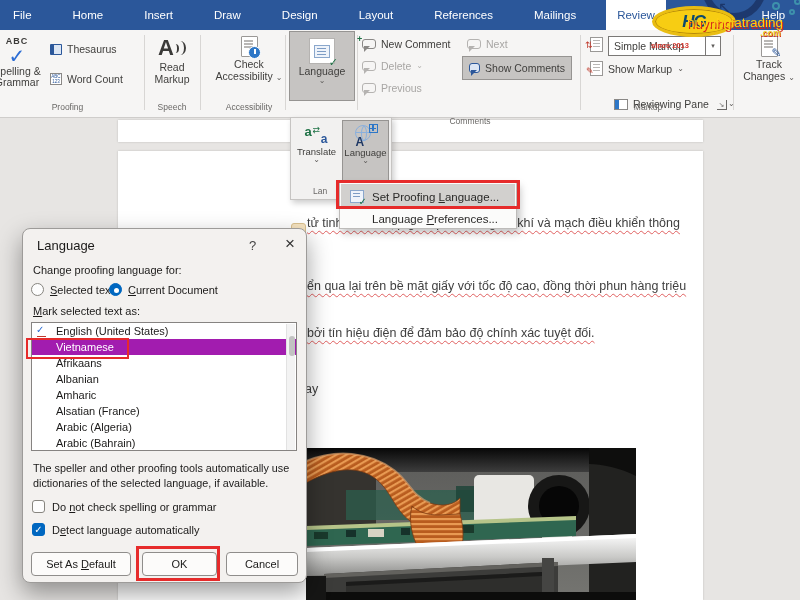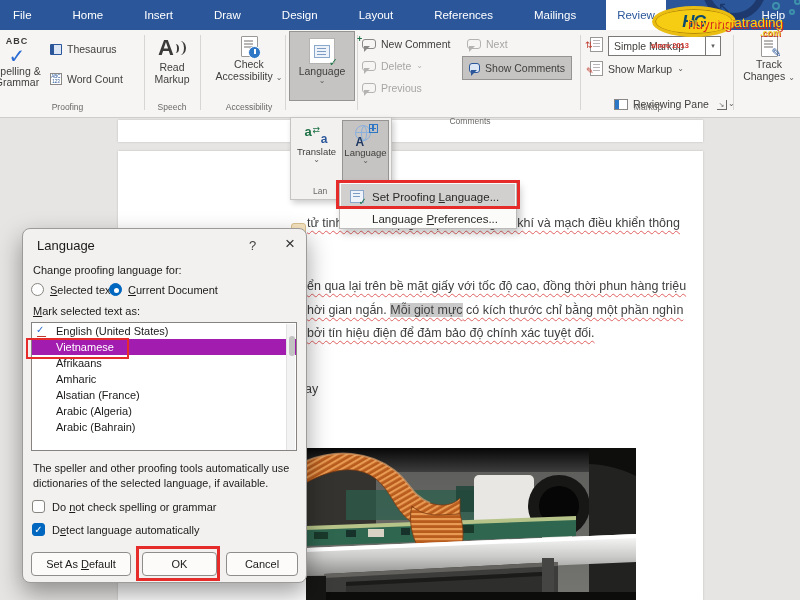--- a/index.html
+++ b/index.html
@@ -310,21 +310,20 @@
   </div>
 
   <div class="docarea">
     <div class="page" style="left:118px;top:2px;width:585px;height:22px;"></div>
     <div class="page" style="left:118px;top:33px;width:585px;height:449px;"></div>
   </div>
 
   <div class="comment-marker"></div>
   <div class="docline" style="left:307px;top:216px;">tử tinh vi, kết hợp giữa phần cứng cơ khí và mạch điều khiển thông</div>
   <div class="docline" style="left:307px;top:279px;">ển qua lại trên bề mặt giấy với tốc độ cao, đồng thời phun hàng triệu</div>
-  <div class="docline" style="left:307px;top:303px;"><span>hời gian ngắn. </span><span class="sel">Mỗi giọt mực</span><span> có kích thước chỉ bằng một phần nghìn</span></div>
   <div class="docline" style="left:307px;top:326px;">bởi tín hiệu điện để đảm bảo độ chính xác tuyệt đối.</div>
   <div class="docline doc-plain" style="left:305px;top:382px;">ay</div>
 
   <svg width="330" height="152" viewBox="0 0 330 152" style="position:absolute;left:306px;top:448px;z-index:2;">
     <defs>
       <linearGradient id="gTop" x1="0" y1="0" x2="0" y2="1">
         <stop offset="0" stop-color="#070707"></stop>
           <stop offset="1" stop-color="#3d3d3d"></stop>
       </linearGradient>
       <linearGradient id="gRail" x1="0" y1="0" x2="0" y2="1">
@@ -431,20 +430,21 @@
 
     <div class="dlg-prompt" style="top:76px;"><u>M</u>ark selected text as:</div>
 
     <div class="listbox">
       <div class="li">
         <span class="sp-ico">✓</span>
         <span>English (United States)</span>
       </div>
       <div class="li sel"><span>Vietnamese</span></div>
       <div class="li"><span>Afrikaans</span></div>
+      <div class="li"><span>Albanian</span></div>
       <div class="li"><span>Amharic</span></div>
       <div class="li"><span>Alsatian (France)</span></div>
       <div class="li"><span>Arabic (Algeria)</span></div>
       <div class="li"><span>Arabic (Bahrain)</span></div>
       <div class="scrolltrack">
         <div class="scrollthumb"></div>
       </div>
     </div>
 
     <div class="dlg-desc">

